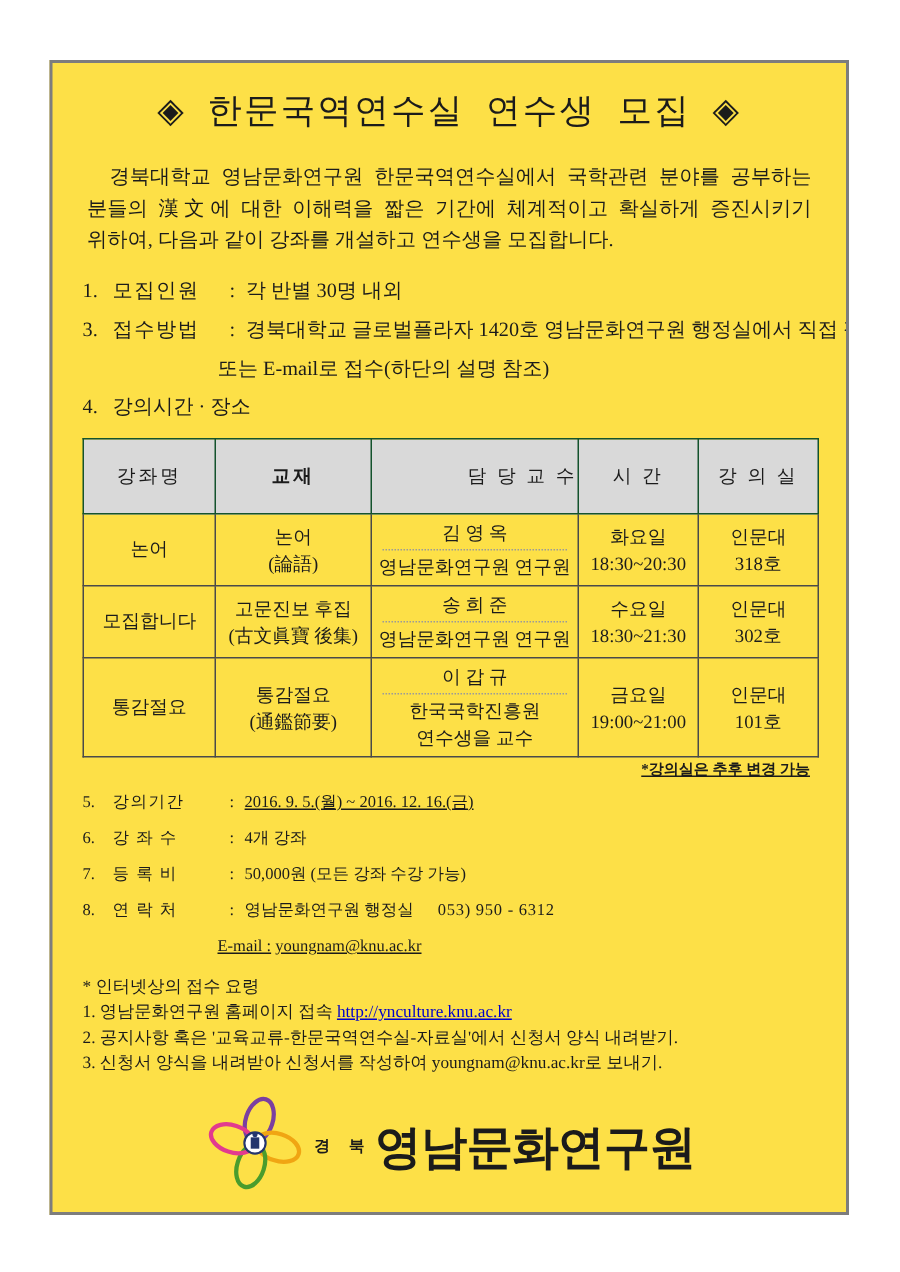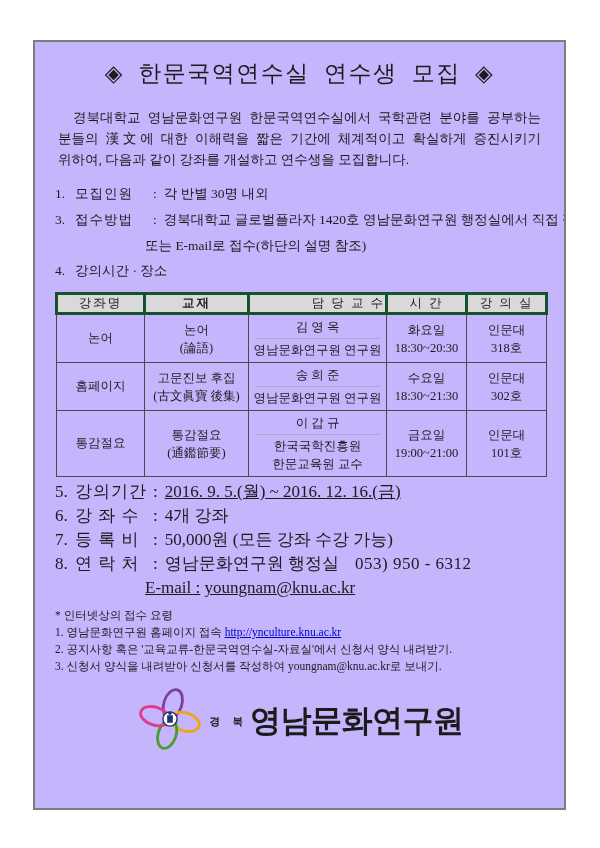--- a/index.html
+++ b/index.html
@@ -8,21 +8,21 @@
     font-family:"Liberation Serif","DejaVu Serif",serif;
     color:#1b1b1b;
     position:relative;
   }
   .frame {
     position:absolute; left:33px; top:40px;
     width:533px; height:770px;
     border:2px solid #7d7d7d;
     padding:10px 20px 0 20px;
     overflow:hidden;
-    background:#c4b5fd;
+    background:#fde047;
   }
   .title {
     text-align:center;
     font-size:23px;
     letter-spacing:1.5px;
     word-spacing:7px;
     margin-top:6px;
     white-space:nowrap;
   }
   .intro {
@@ -40,22 +40,22 @@
   .n-colon { display:inline-block; margin-right:7px; }
   .n-line2 { padding-left:90px; line-height:25px; }
 
   table.schedule {
     width:490px; margin:8px auto 0 auto;
     border-collapse:collapse; table-layout:fixed;
     font-size:12.5px; text-align:center;
   }
   table.schedule th {
     background:#d9d9d9;
-    border:3px solid #14532d;
-    height:19px;
+    border:1px solid #14532d;
+    height:50px;
     font-weight:normal;
     letter-spacing:2px;
   }
   table.schedule td {
     border:1px solid #4a4a4a;
     padding:3px 2px;
     vertical-align:middle;
   }
   table.schedule td div { line-height:18px; }
   .col-name  { width:88px; }
@@ -72,21 +72,21 @@
 
   .table-note {
     text-align:right;
     font-size:10px;
     font-weight:bold;
     margin:3px 4px 0 0;
     line-height:12px;
   }
   .table-note span { text-decoration:underline; }
 
-  .details-list { margin-top:3px; font-size:17px; }
+  .details-list { margin-top:3px; font-size:11px; }
   .d-item { line-height:24px; white-space:nowrap; }
   .u { text-decoration:underline; }
   .phone { margin-left:16px; letter-spacing:0.5px; }
   .email-line { padding-left:90px; line-height:24px; }
 
   .footer { margin-top:7px; font-size:11.5px; line-height:17px; }
   .footer .f-line { white-space:nowrap; }
   a.web-link { text-decoration:underline; cursor:pointer; }
 
   .logo-row {
@@ -151,21 +151,21 @@
         <td>
             <div>화요일</div>
             <div>18:30~20:30</div>
           </td>
         <td>
             <div>인문대</div>
             <div>318호</div>
           </td>
       </tr>
       <tr>
-        <td>홈페이지</td>
+        <td>모집합니다</td>
         <td>
             <div>고문진보 후집</div>
             <div class="book2">(古文眞寶 後集)</div>
           </td>
         <td>
             <div class="prof-name">송 희 준</div>
             <div>영남문화연구원 연구원</div>
           </td>
         <td>
             <div>수요일</div>
@@ -178,34 +178,35 @@
       </tr>
       <tr>
         <td>통감절요</td>
         <td>
             <div>통감절요</div>
             <div class="book2">(通鑑節要)</div>
           </td>
         <td>
             <div class="prof-name">이 갑 규</div>
             <div>한국국학진흥원</div>
-            <div class="aff2">한문교육원 교수</div>
+            <div class="aff2">연수생을 교수</div>
           </td>
         <td>
             <div>금요일</div>
             <div>19:00~21:00</div>
           </td>
         <td>
             <div>인문대</div>
             <div>101호</div>
           </td>
       </tr>
     </tbody>
   </table>
 
+  <div class="table-note"><span>*강의실은 추후 변경 가능</span></div>
 
   <div class="details-list">
     <div class="d-item">
       <span class="n-no">5.</span><span class="n-label">강의기간</span><span class="n-colon">:</span><span class="u">2016. 9. 5.(월) ~ 2016. 12. 16.(금)</span>
     </div>
     <div class="d-item">
       <span class="n-no">6.</span><span class="n-label">강 좌 수</span><span class="n-colon">:</span><span>4개 강좌</span>
     </div>
     <div class="d-item">
       <span class="n-no">7.</span><span class="n-label">등 록 비</span><span class="n-colon">:</span><span>50,000원 (모든 강좌 수강 가능)</span>

